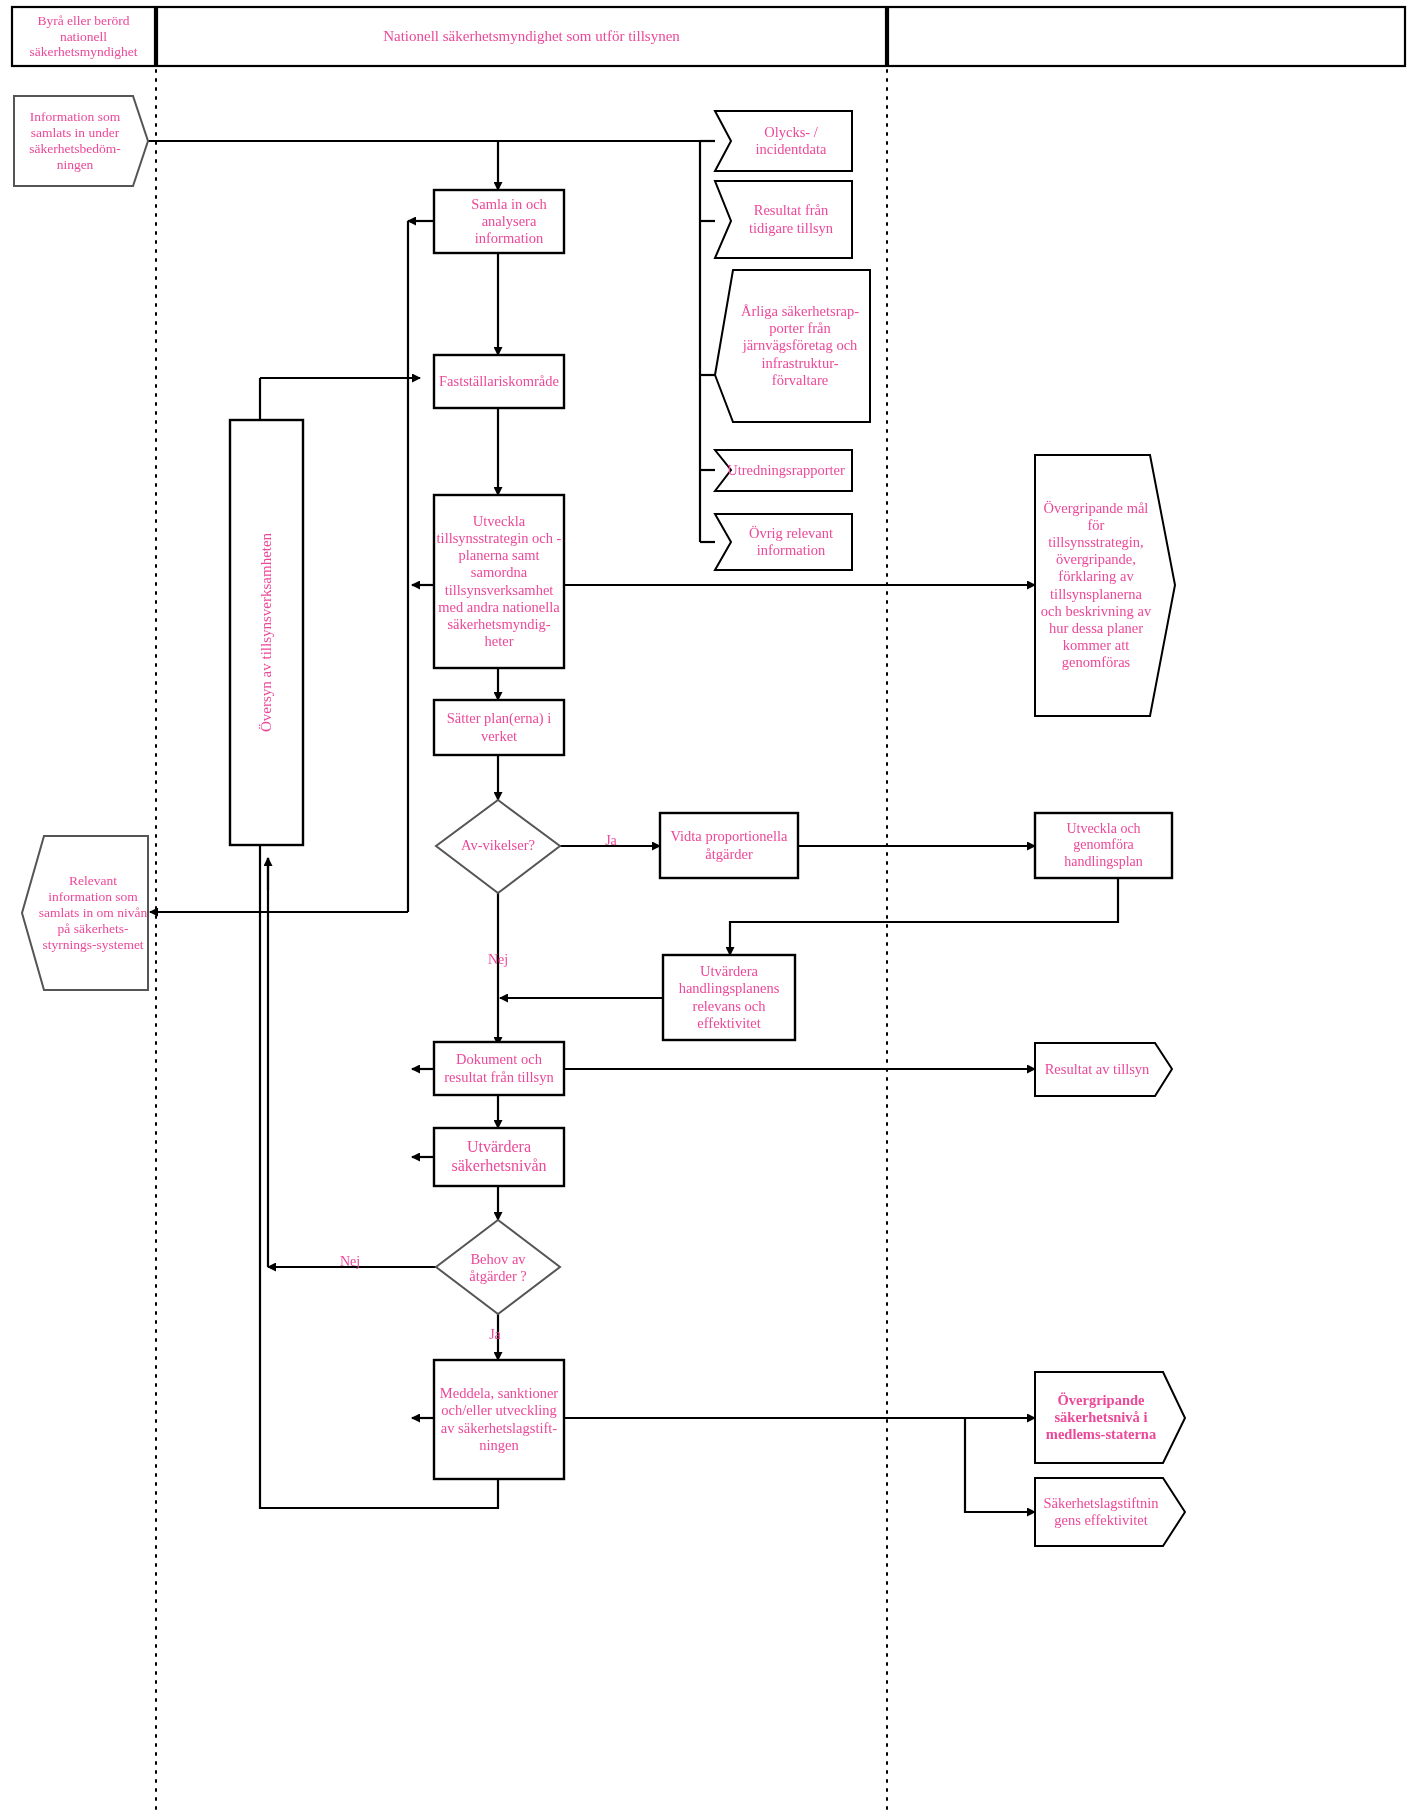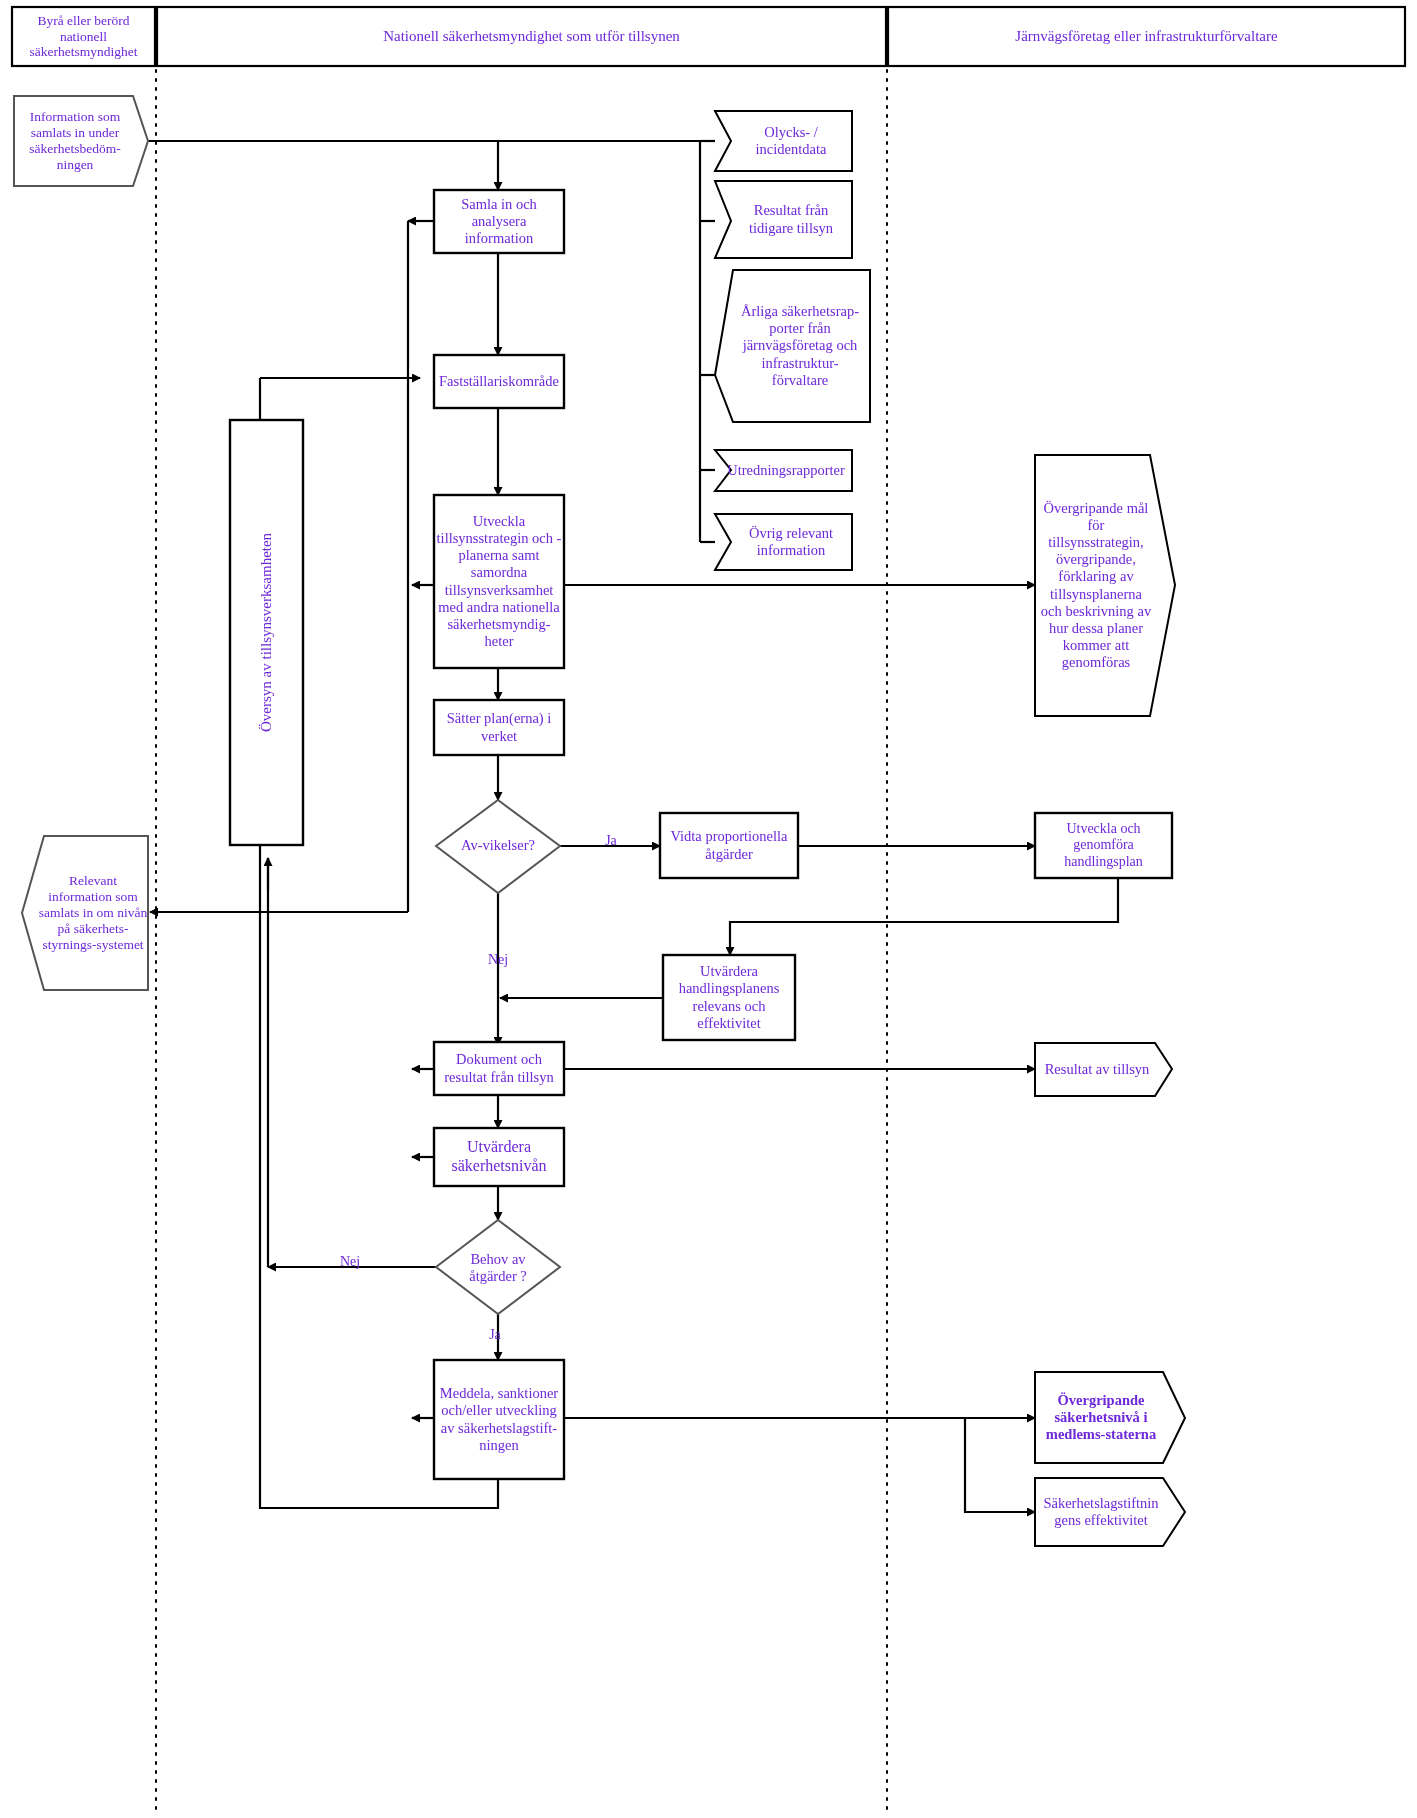--- a/index.html
+++ b/index.html
@@ -1,19 +1,19 @@
 <!DOCTYPE html>
 <html><head>
 <meta charset="utf-8">
 <style>
   html,body{margin:0;padding:0;background:#fff;}
   body{font-family:"Liberation Serif", serif;}
   #page{position:relative;width:1417px;height:1818px;background:#fff;overflow:hidden;}
   svg{position:absolute;left:0;top:0;width:1417px;height:1818px;}
-  .lbl{position:absolute;text-align:center;font-family:"Liberation Serif",serif;color:#6d28d9;
+  .lbl{position:absolute;text-align:center;font-family:"Liberation Serif",serif;color:#ec4899;
        display:flex;align-items:center;justify-content:center;line-height:1.18;pointer-events:none;}
   .vert{writing-mode:vertical-rl;transform:rotate(180deg);}
 </style>
 </head>
 <body>
 
 <div id="page">
 
 <svg viewBox="0 0 1417 1818">
   <defs>
@@ -136,28 +136,27 @@
   <g fill="#fff" stroke="#000" stroke-width="2">
     <path d="M1035,455 L1150,455 L1175,585 L1150,716 L1035,716 Z"></path>
     <path d="M1035,1043 L1155,1043 L1172,1069 L1155,1096 L1035,1096 Z"></path>
     <path d="M1035,1372 L1163,1372 L1185,1418 L1163,1463 L1035,1463 Z"></path>
     <path d="M1035,1478 L1163,1478 L1185,1512 L1163,1546 L1035,1546 Z"></path>
   </g>
 </svg>
 
 <div class="lbl" style="left:14px;top:8px;width:139px;height:57px;font-size:13.5px;">Byrå eller berörd nationell säkerhetsmyndighet</div>
 <div class="lbl" style="left:159px;top:8px;width:725px;height:57px;font-size:15px;padding-left:10px;">Nationell säkerhetsmyndighet som utför tillsynen</div>
-<div class="lbl" style="left:890px;top:8px;width:513px;height:57px;font-size:15px;">Järnvägsföretag eller infrastrukturförvaltare</div>
 
 <div class="lbl" style="left:16px;top:97px;width:118px;height:88px;font-size:13.5px;">Information som samlats in under säkerhetsbedöm-ningen</div>
 <div class="lbl" style="left:38px;top:838px;width:110px;height:150px;font-size:13.5px;">Relevant information som samlats in om nivån på säkerhets-styrnings-systemet</div>
 
 <div class="lbl vert" style="left:232px;top:422px;width:69px;height:421px;font-size:15px;">Översyn av tillsynsverksamheten</div>
 
-<div class="lbl" style="left:436px;top:192px;width:126px;height:59px;font-size:14.5px;">Samla in och analysera information</div>
+<div class="lbl" style="left:436px;top:192px;width:126px;height:59px;font-size:14.5px;padding-left:10px;">Samla in och analysera information</div>
 <div class="lbl" style="left:436px;top:357px;width:126px;height:49px;font-size:14.5px;">Fastställariskområde</div>
 <div class="lbl" style="left:436px;top:497px;width:126px;height:169px;font-size:14.5px;">Utveckla tillsynsstrategin och -planerna samt samordna tillsynsverksamhet med andra nationella säkerhetsmyndig-heter</div>
 <div class="lbl" style="left:436px;top:702px;width:126px;height:51px;font-size:14.5px;">Sätter plan(erna) i verket</div>
 <div class="lbl" style="left:455px;top:818px;width:86px;height:56px;font-size:14.5px;">Av-vikelser?</div>
 <div class="lbl" style="left:662px;top:815px;width:134px;height:61px;font-size:14.5px;">Vidta proportionella åtgärder</div>
 <div class="lbl" style="left:665px;top:957px;width:128px;height:81px;font-size:14.5px;">Utvärdera handlingsplanens relevans och effektivitet</div>
 <div class="lbl" style="left:436px;top:1044px;width:126px;height:49px;font-size:14.5px;">Dokument och resultat från tillsyn</div>
 <div class="lbl" style="left:436px;top:1130px;width:126px;height:54px;font-size:16px;">Utvärdera säkerhetsnivån</div>
 <div class="lbl" style="left:452px;top:1240px;width:92px;height:56px;font-size:14.5px;">Behov av åtgärder ?</div>
 <div class="lbl" style="left:436px;top:1362px;width:126px;height:115px;font-size:14.5px;">Meddela, sanktioner och/eller utveckling av säkerhetslagstift-ningen</div>

